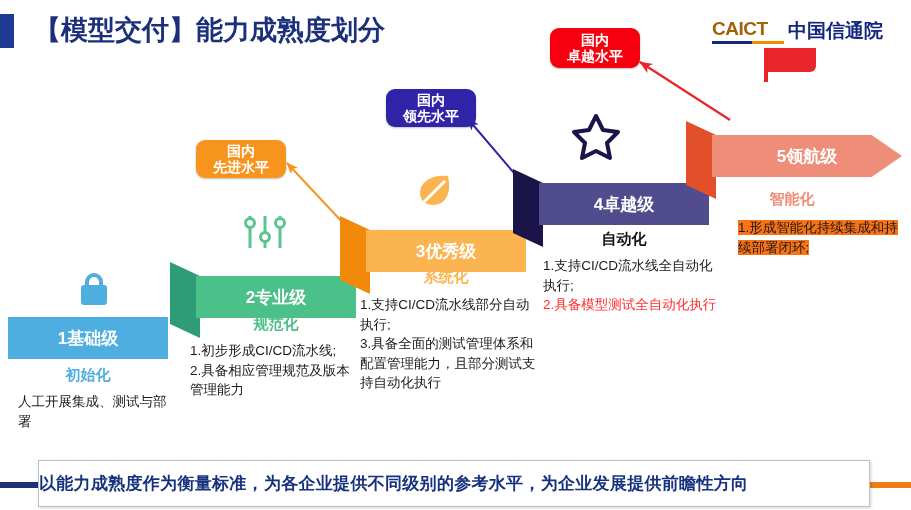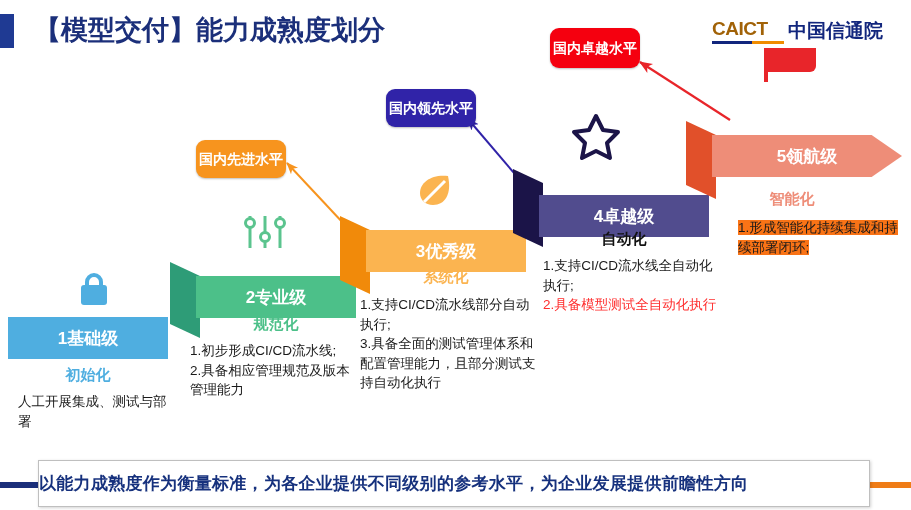--- a/index.html
+++ b/index.html
@@ -59,21 +59,21 @@
     position:absolute;
     color:#fff;font-weight:bold;font-size:17px;
     display:flex;align-items:center;justify-content:center;
     clip-path:polygon(0 0, 84% 0, 100% 50%, 84% 100%, 0 100%);
   }
 
   
   .badge{
     position:absolute;border-radius:9px;color:#fff;font-weight:bold;
     font-size:14px;line-height:1.15;text-align:center;
-    display:flex;flex-direction:row;align-items:center;justify-content:center;
+    display:flex;flex-direction:column;align-items:center;justify-content:center;
     box-shadow:0 1px 2px rgba(0,0,0,.25);
   }
   .badge span{display:block;}
 
   
   .icon{position:absolute;}
 
   
   .band-l{position:absolute;left:0;top:482px;width:46px;height:6px;background:#1b2f7a;}
   .band-r{position:absolute;left:866px;top:482px;width:45px;height:6px;background:#ef7c16;}
@@ -201,21 +201,21 @@
     <div class="icon" style="left:570px;top:110px;width:52px;height:52px;">
       <svg width="52" height="52" viewBox="0 0 52 52">
         <path d="M26 6 L33 20 L48 22 L37 33 L40 48 L26 41 L12 48 L15 33 L4 22 L19 20 Z" fill="none" stroke="#1B1448" stroke-width="4" stroke-linejoin="round"></path>
       </svg>
     </div>
     <div class="side" style="left:513px;top:169px;">
       <svg width="30" height="78" style="display:block">
         <polygon points="0,0 30,14 30,78 0,64" fill="#1B1448"></polygon>
       </svg>
     </div>
-    <div class="top" style="left:539px;top:183px;width:170px;height:42px;background:#514C8E;margin-top:12px;">4卓越级</div>
+    <div class="top" style="left:539px;top:183px;width:170px;height:42px;background:#514C8E;">4卓越级</div>
     <div class="sub" style="left:539px;top:230px;width:170px;color:#111111;">自动化</div>
     <div class="body" style="left:543px;top:256px;width:178px;">
       <div>1.支持CI/CD流水线全自动化执行;</div>
       <div class="hl-red">2.具备模型测试全自动化执行</div>
     </div>
   </div>
 
   <div class="step">
     <div class="side" style="left:686px;top:121px;">
       <svg width="30" height="78" style="display:block">

